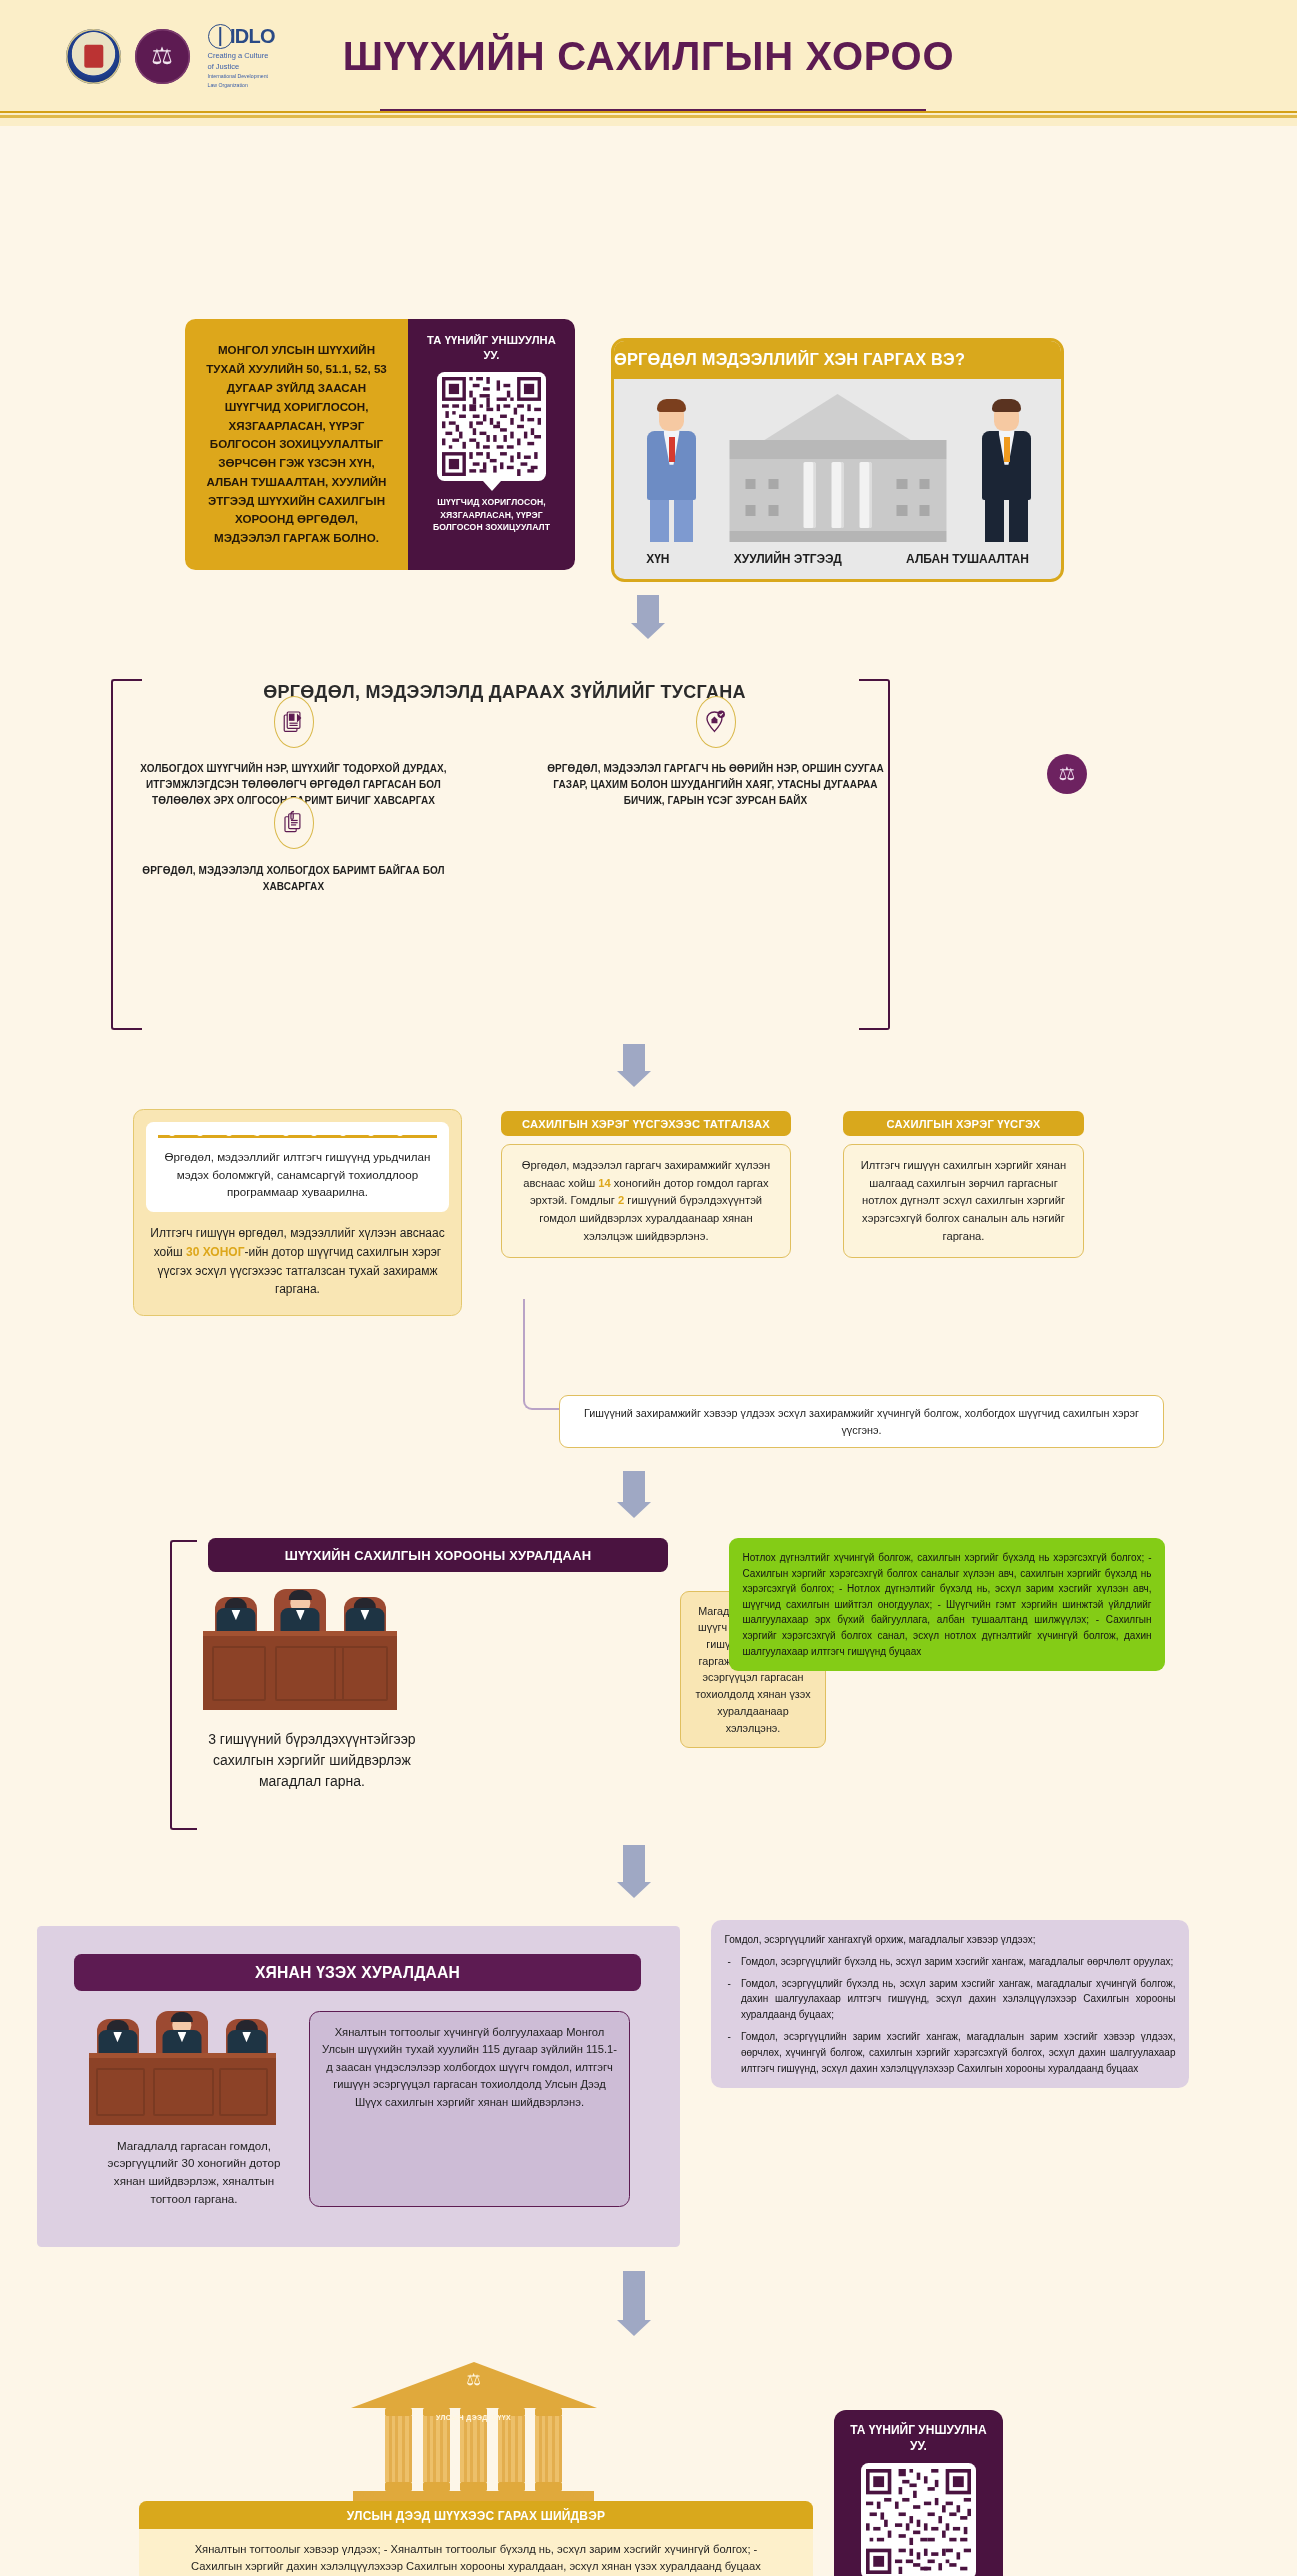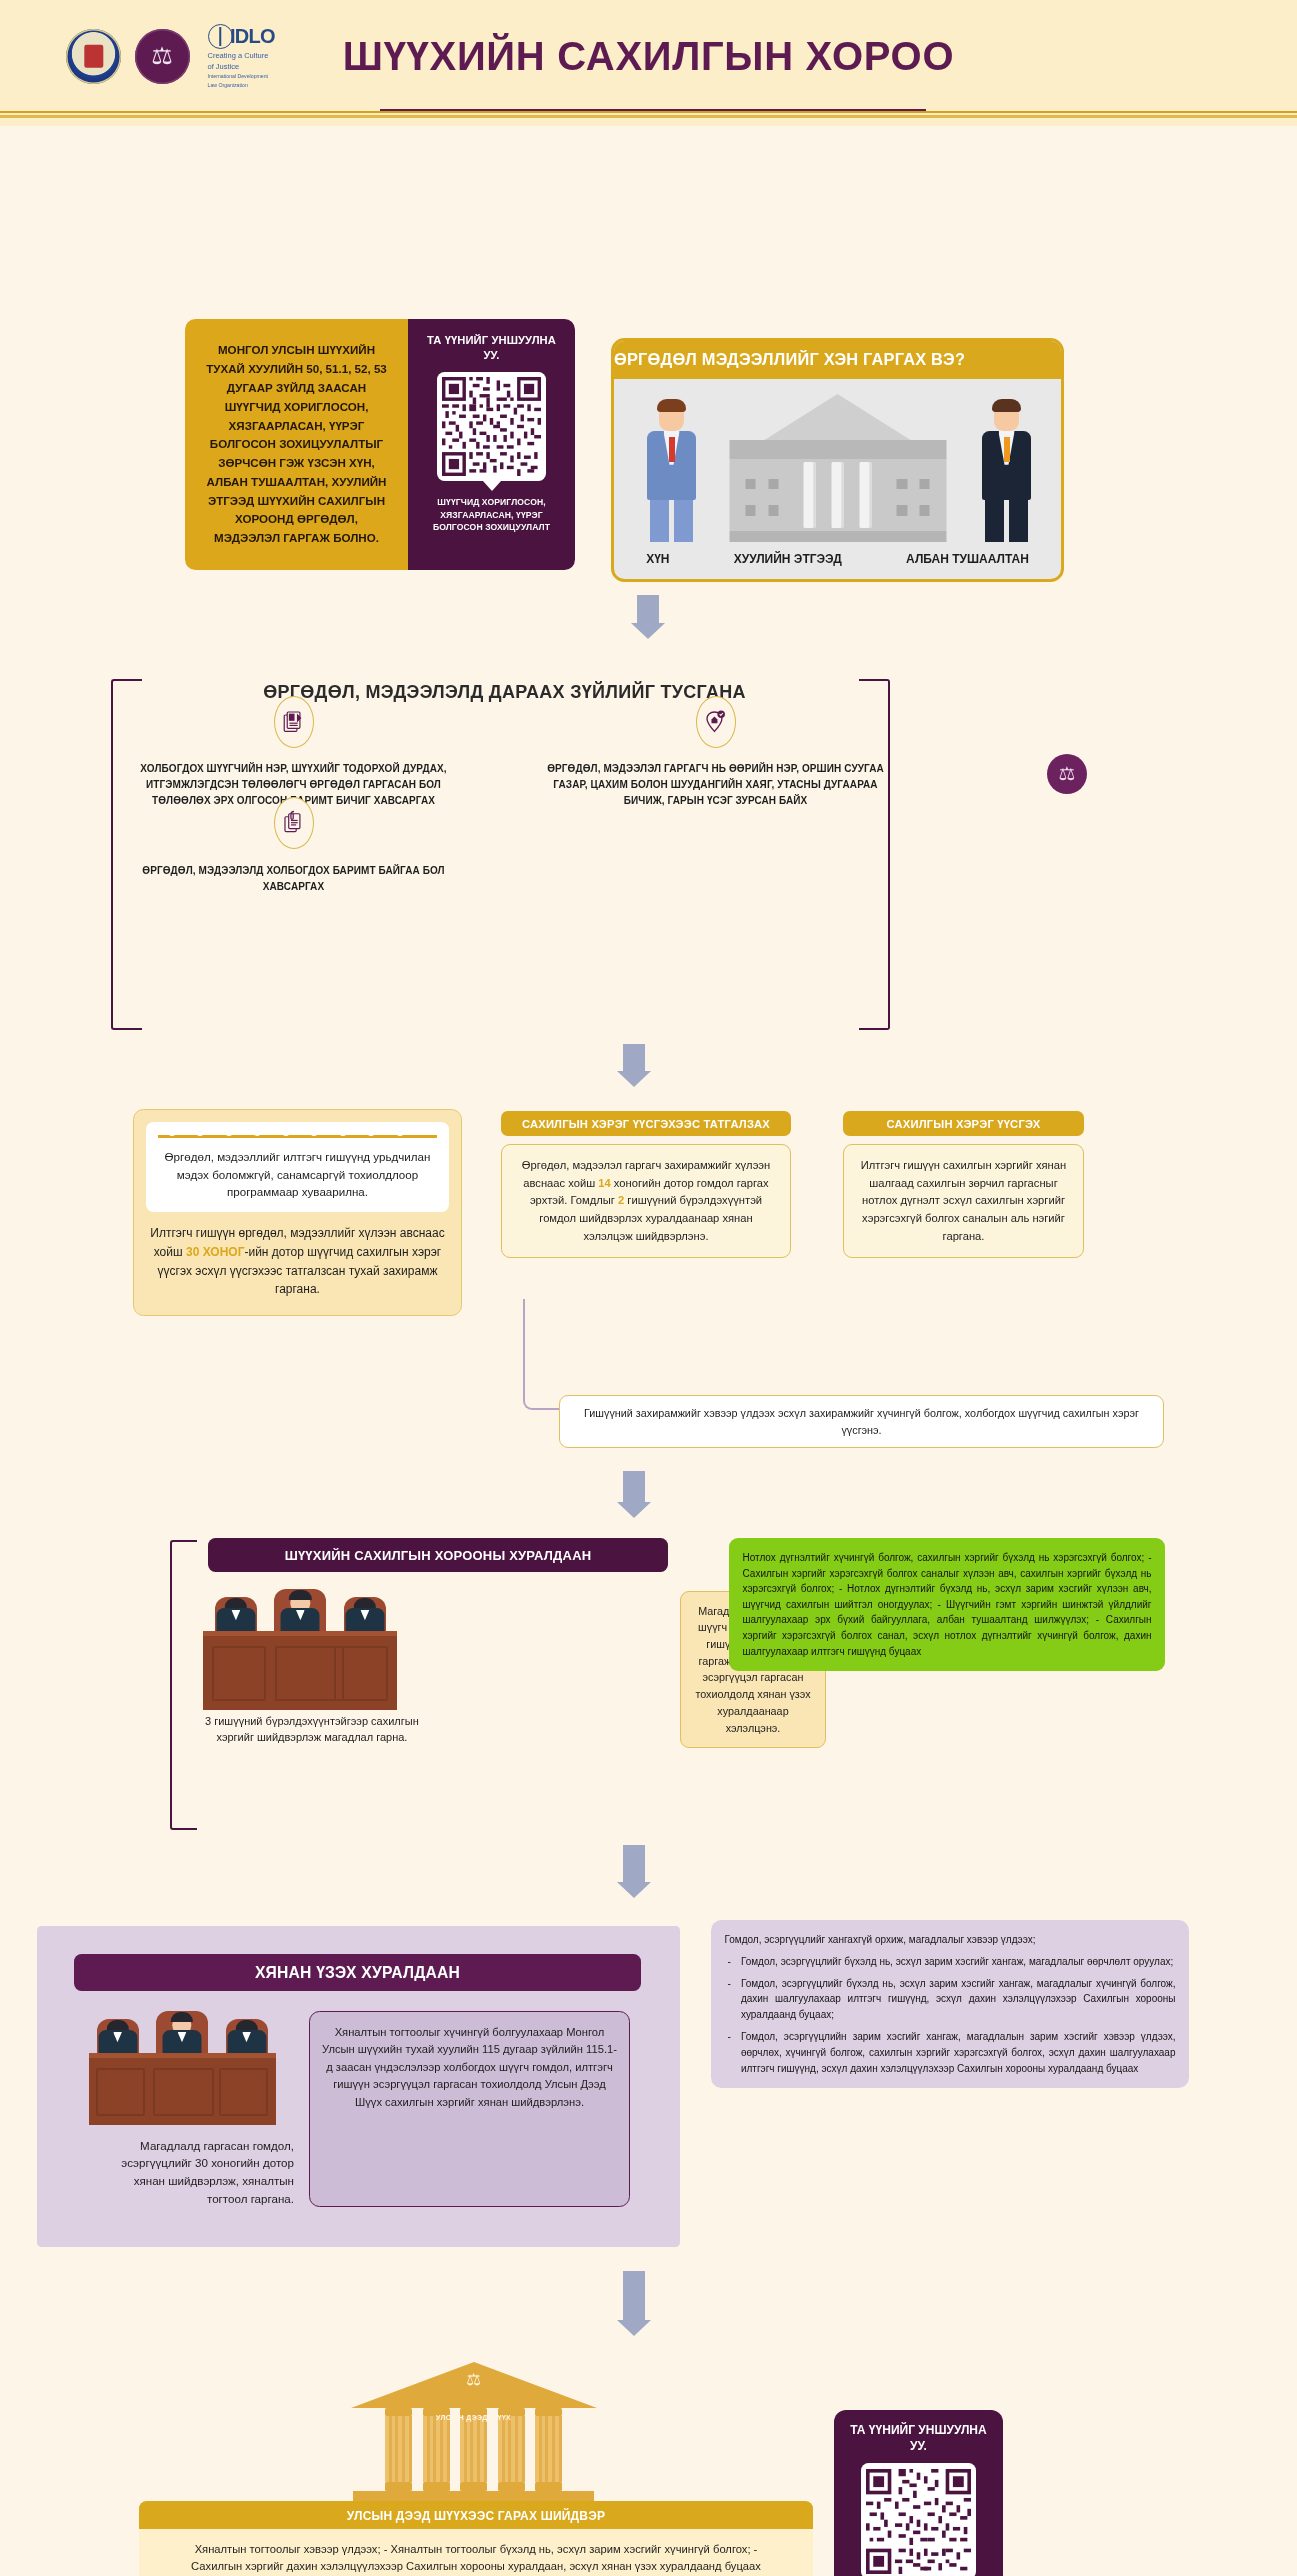--- a/index.html
+++ b/index.html
@@ -232,21 +232,21 @@
   .j { position:relative; width:57px; }
   .j .chair { width:42px;height:34px;margin:0 auto;background:#9c4a32;border-radius:12px 12px 0 0; }
   .j .head { width:19.4px;height:20px;border-radius:9.7px;background:#f4c9a8;position:absolute;left:50%;transform:translateX(-50%);top:4.5px;z-index:2; }
   .j .hair { width:22.4px;height:9.7px;border-radius:9px 9px 0 0;background:#26262e;position:absolute;left:50%;transform:translateX(-50%);top:1.5px;z-index:3; }
   .j .robe { width:39px;height:22.4px;background:#1e3444;position:absolute;left:50%;transform:translateX(-50%);bottom:0;border-radius:7.5px 7.5px 0 0;z-index:2; }
   .j .collar { width:9px;height:10.5px;background:#fff;position:absolute;left:50%;transform:translateX(-50%);bottom:10.5px;z-index:3;clip-path:polygon(0 0,100% 0,50% 100%); }
   .j.mid { width:69px; }
   .j.mid .chair{ width:52px;height:42px;}
   .bench { height:79px; background:#8c4227; border-top:5.2px solid #a35232; position:relative; }
   .bench .panel{ position:absolute; top:10.5px; bottom:9px; border:2.2px solid #7a3a22; border-radius:2.2px; }
-  .s4-cap { font-size:11px; color:#1d1d1d; line-height:1.5; text-align:center; margin-top:3px; }
+  .s4-cap { font-size:14px; color:#1d1d1d; line-height:1.5; text-align:center; margin-top:19px; }
 
   .s4-side {
     position:absolute; left:680px; top:1465px; width:146px;
     background:#f9e6b4; border:1.5px solid #e0bf5f; border-radius:9px;
     padding:10.5px 9px; font-size:10.8px; line-height:1.55; color:#1d1d1d; text-align:center;
   }
   .s4-list {
     position:absolute; left:729px; top:1412px; width:436px;
     background:#84cc16; border-radius:9px; padding:12px 13.5px;
     font-size:10px; line-height:1.56; color:#141414; text-align:justify;
@@ -254,21 +254,21 @@
 
   
   .s5-panel {
     position:absolute; left:37px; top:1800px; width:643px; height:321px;
     background:#ddd0e2; border-radius:4.5px;
   }
   .s5-head {
     background:#5d1b52; color:#fff; font-weight:800; font-size:15.7px; text-align:center;
     border-radius:7.5px; padding:9.7px 6px; margin: 28px 39px 0 37px; letter-spacing:0.2px;
   }
-  .s5-cap { font-size:11.6px; color:#1d1d1d; line-height:1.52; text-align:right;margin-left:24px; }
+  .s5-cap { font-size:11.6px; color:#1d1d1d; line-height:1.52; text-align:center;margin-left:24px; }
   .s5-note {
     background:#cdbcd6; border:1.5px solid #5d1b52; border-radius:10.5px;
     padding:12px 12px; font-size:11.2px; line-height:1.56; color:#1d1d1d; text-align:center;
   }
   .s5-list {
     position:absolute; left:711px; top:1794px; width:478px;
     background:#ddd0e2; border-radius:10.5px; padding:12px 13.5px;
     font-size:10px; line-height:1.58; color:#141414; text-align:justify;
   }
   .s5-list li { margin-top:6px; list-style:none; position:relative; padding-left:16.4px; }

